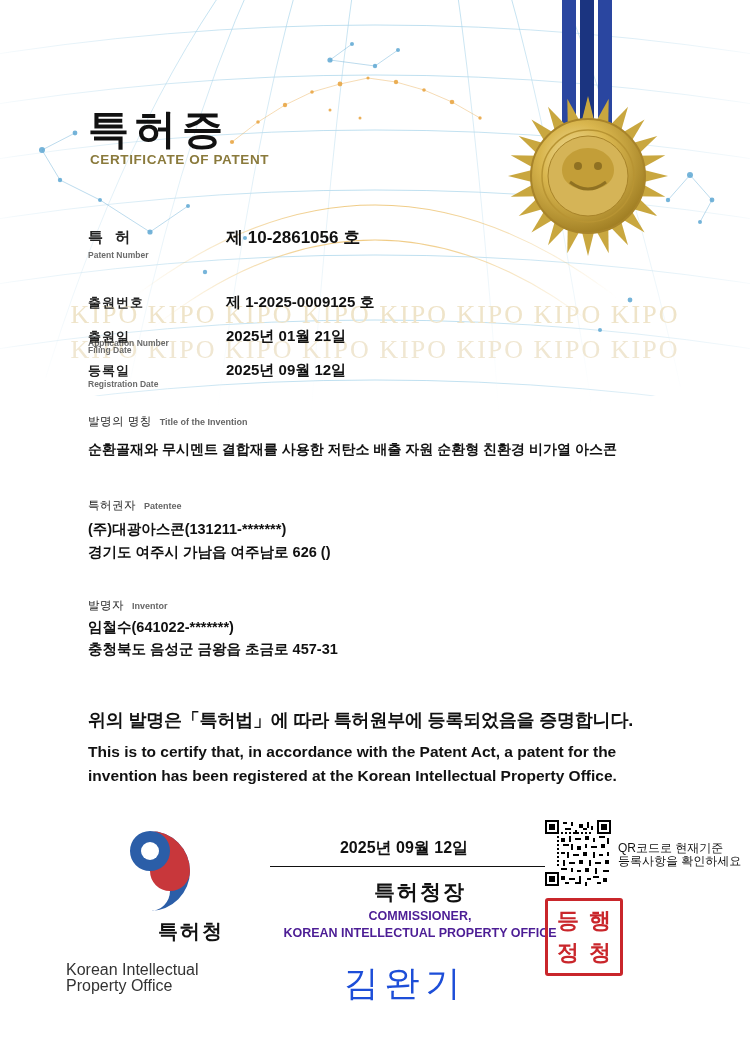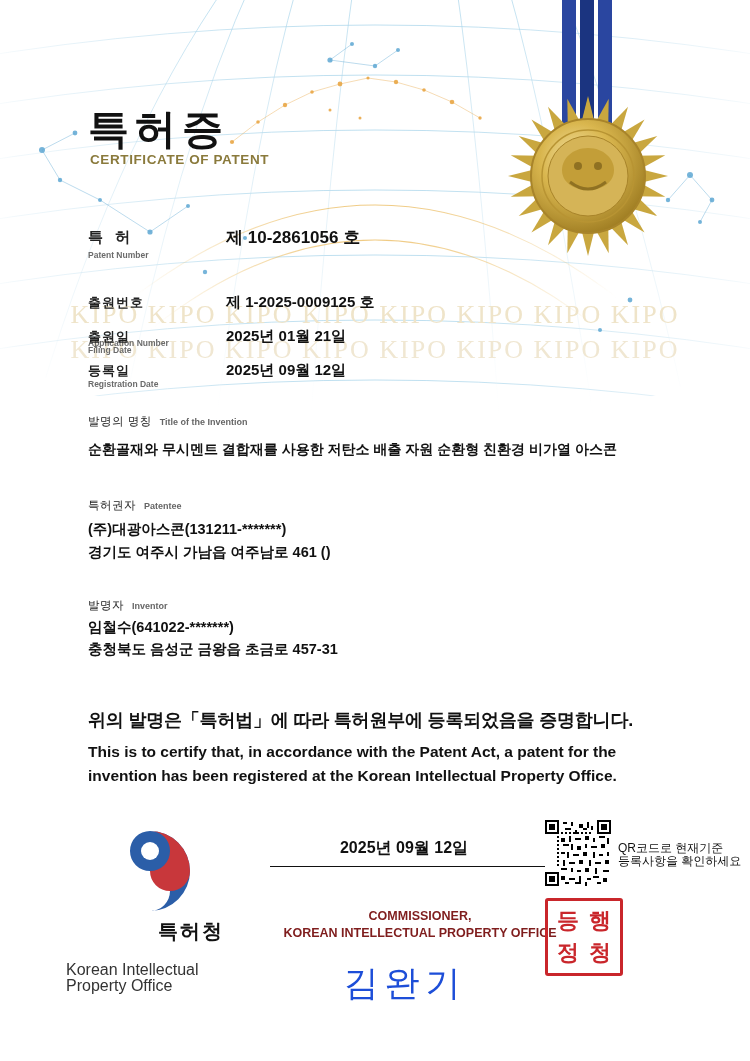--- a/index.html
+++ b/index.html
@@ -237,21 +237,21 @@
     color: #111;
   }
   .commissioner-en {
     position: absolute;
     left: 250px;
     top: 908px;
     width: 340px;
     text-align: center;
     font-size: 12.5px;
     font-weight: bold;
-    color: #7f1d1d;
+    color: #4c1d95;
     line-height: 17px;
   }
   .signature {
     position: absolute;
     left: 290px;
     top: 960px;
     width: 230px;
     text-align: center;
     font-size: 35px;
     color: #1d4ed8;
@@ -488,21 +488,21 @@
 
   <div class="sec-head" style="top:414px">
     <span class="ko">발명의 명칭</span><span class="en">Title of the Invention</span>
   </div>
   <div class="sec-body title-inv" style="top:438px">순환골재와 무시멘트 결합재를 사용한 저탄소 배출 자원 순환형 친환경 비가열 아스콘</div>
 
   <div class="sec-head" style="top:498px">
     <span class="ko">특허권자</span><span class="en">Patentee</span>
   </div>
   <div class="sec-body" style="top:518px">(주)대광아스콘(131211-*******)</div>
-  <div class="sec-body" style="top:541px">경기도 여주시 가남읍 여주남로  461 ()</div>
+  <div class="sec-body" style="top:541px">경기도 여주시 가남읍 여주남로  626 ()</div>
 
   <div class="sec-head" style="top:598px">
     <span class="ko">발명자</span><span class="en">Inventor</span>
   </div>
   <div class="sec-body" style="top:616px">임철수(641022-*******)</div>
   <div class="sec-body" style="top:638px">충청북도 음성군 금왕읍 초금로 457-31</div>
 
   <div class="cert-ko">위의 발명은「특허법」에 따라 특허원부에 등록되었음을 증명합니다.</div>
   <div class="cert-en">This is to certify that, in accordance with the Patent Act, a patent for the invention has been registered at the Korean Intellectual Property Office.</div>
 
@@ -516,20 +516,21 @@
     </svg>
   </div>
   <div class="kipo-name-ko">특허청</div>
   <div class="kipo-name-en">
     <span>Korean Intellectual</span><br>
     <span>Property Office</span>
   </div>
 
   <div class="sign-date">2025년 09월 12일</div>
   <div class="sign-rule"></div>
+  <div class="commissioner-ko">특허청장</div>
   <div class="commissioner-en">
     <span>COMMISSIONER,</span><br>
     <span>KOREAN INTELLECTUAL PROPERTY OFFICE</span>
   </div>
   <div class="signature">김완기</div>
 
   <div class="qr">
     <svg width="66" height="66" viewBox="0 0 33 33" xmlns="http://www.w3.org/2000/svg" shape-rendering="crispEdges">
       <rect width="33" height="33" fill="#ffffff"></rect>
       <g fill="#000000">

